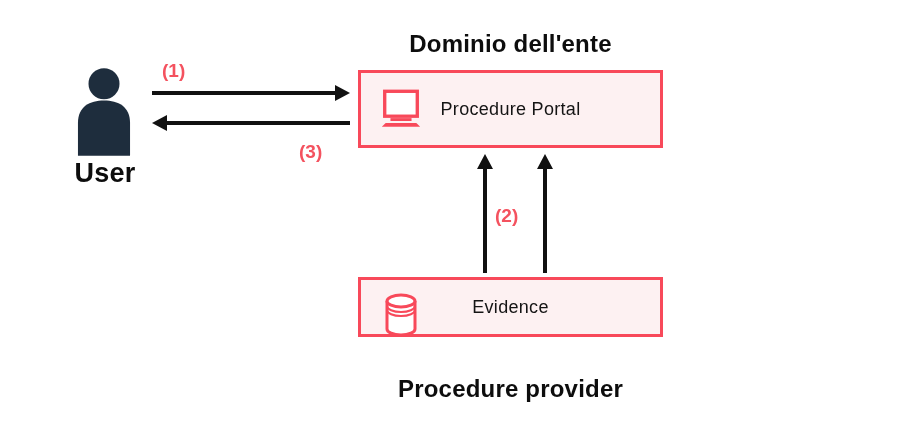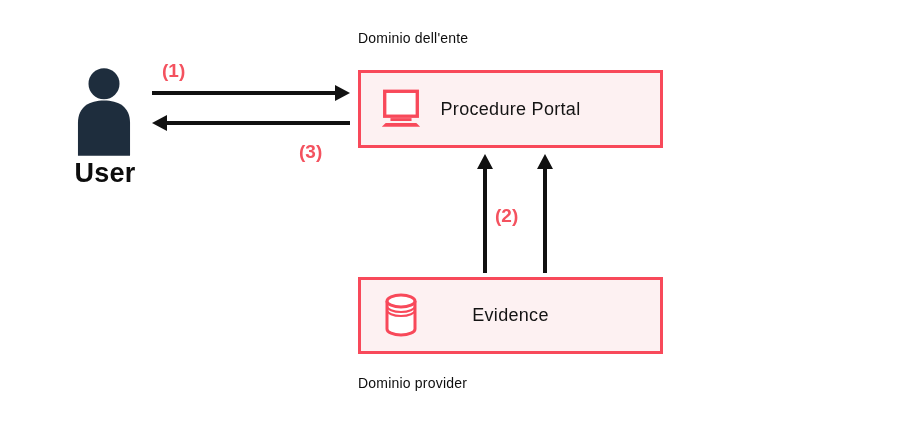--- a/index.html
+++ b/index.html
@@ -15,36 +15,36 @@
   
   .user-icon { position: absolute; left: 73px; top: 66px; width: 62px; height: 92px; }
   .user-label {
     position: absolute; left: 60px; top: 158px; width: 90px;
     text-align: center; font-weight: bold; font-size: 27px;
     color: var(--text-black, #0d0d0d); letter-spacing: 0.3px;
   }
 
   
   .domain-title {
-    position: absolute; left: 358px; width: 305px; text-align: left;
-    font-weight: normal; font-size: 14px; color: var(--text-black, #0d0d0d);
+    position: absolute; left: 358px; width: 305px; text-align: center;
+    font-weight: bold; font-size: 24px; color: var(--text-black, #0d0d0d);
     letter-spacing: 0.2px;
   }
   .title-top { top: 30px; }
   .title-bottom { top: 375px; }
 
   
   .node-box {
     position: absolute; left: 358px; width: 305px; box-sizing: border-box;
     border: 3px solid var(--accent-red, #f8495a);
     background: var(--box-fill, #fdf1f2);
     display: flex; align-items: center; justify-content: center;
   }
   .portal-box { top: 70px; height: 78px; }
-  .evidence-box { top: 277px; height: 77px; }
+  .evidence-box { top: 277px; height: 60px; }
   .node-icon { position: absolute; }
   .monitor-icon { left: 17px; top: 14px; width: 46px; height: 45px; }
   .database-icon { left: 20px; top: 11px; width: 40px; height: 50px; }
   .node-label { font-size: 18px; color: #141414; letter-spacing: 0.3px; }
 
   
   .h-arrow { position: absolute; height: 4px; background: var(--arrow-black, #111); }
   .arrow-1 { left: 152px; top: 91px; width: 184px; }
   .arrow-3 { left: 166px; top: 121px; width: 184px; }
   .head-right {
@@ -123,15 +123,15 @@
   <div class="node-box evidence-box">
     <svg class="node-icon database-icon" viewBox="0 0 40 50" xmlns="http://www.w3.org/2000/svg">
       <path d="M6 10 V38 A14 6 0 0 0 34 38 V10" fill="#ffffff" stroke="#f8495a" stroke-width="3"></path>
       <ellipse cx="20" cy="10" rx="14" ry="6" fill="#ffffff" stroke="#f8495a" stroke-width="3"></ellipse>
       <path d="M6 15 A14 6 0 0 0 34 15" fill="none" stroke="#f8495a" stroke-width="2"></path>
       <path d="M6 19 A14 6 0 0 0 34 19" fill="none" stroke="#f8495a" stroke-width="2"></path>
     </svg>
     <span class="node-label">Evidence</span>
   </div>
 
-  <div class="domain-title title-bottom">Dominio provider</div>
+  <div class="domain-title title-bottom">Procedure provider</div>
 
 </div>
 
 </body></html>

